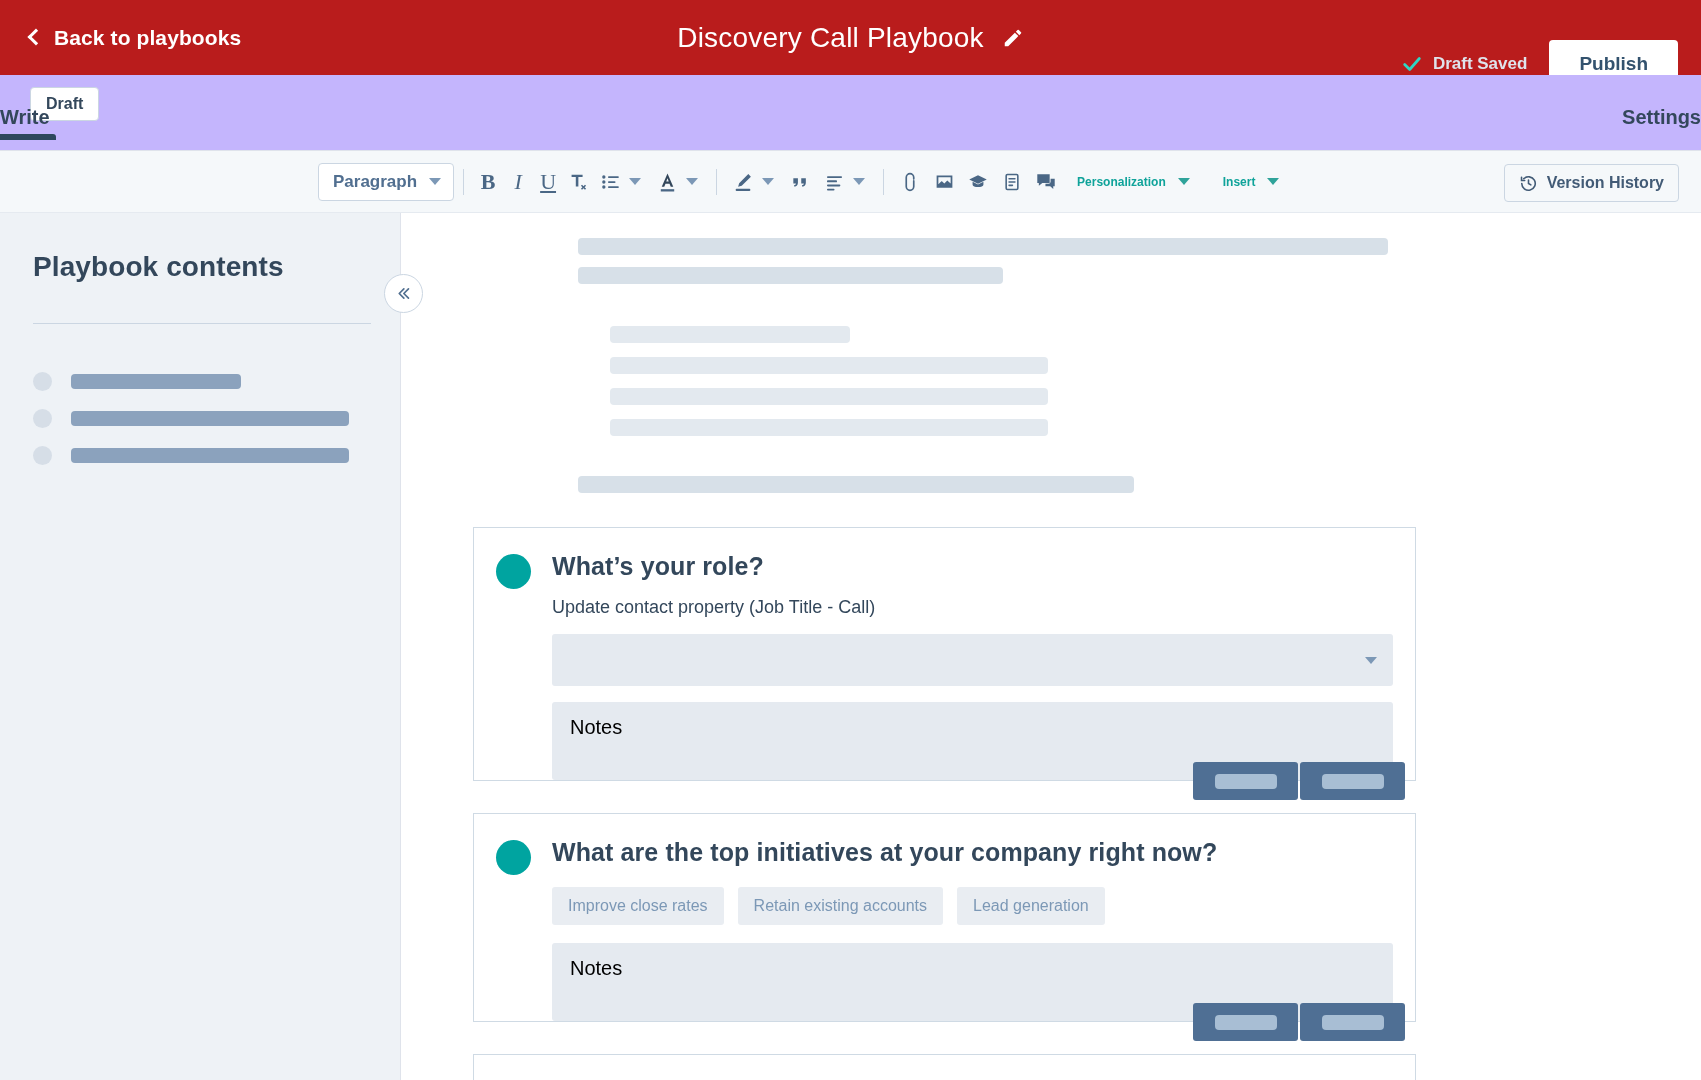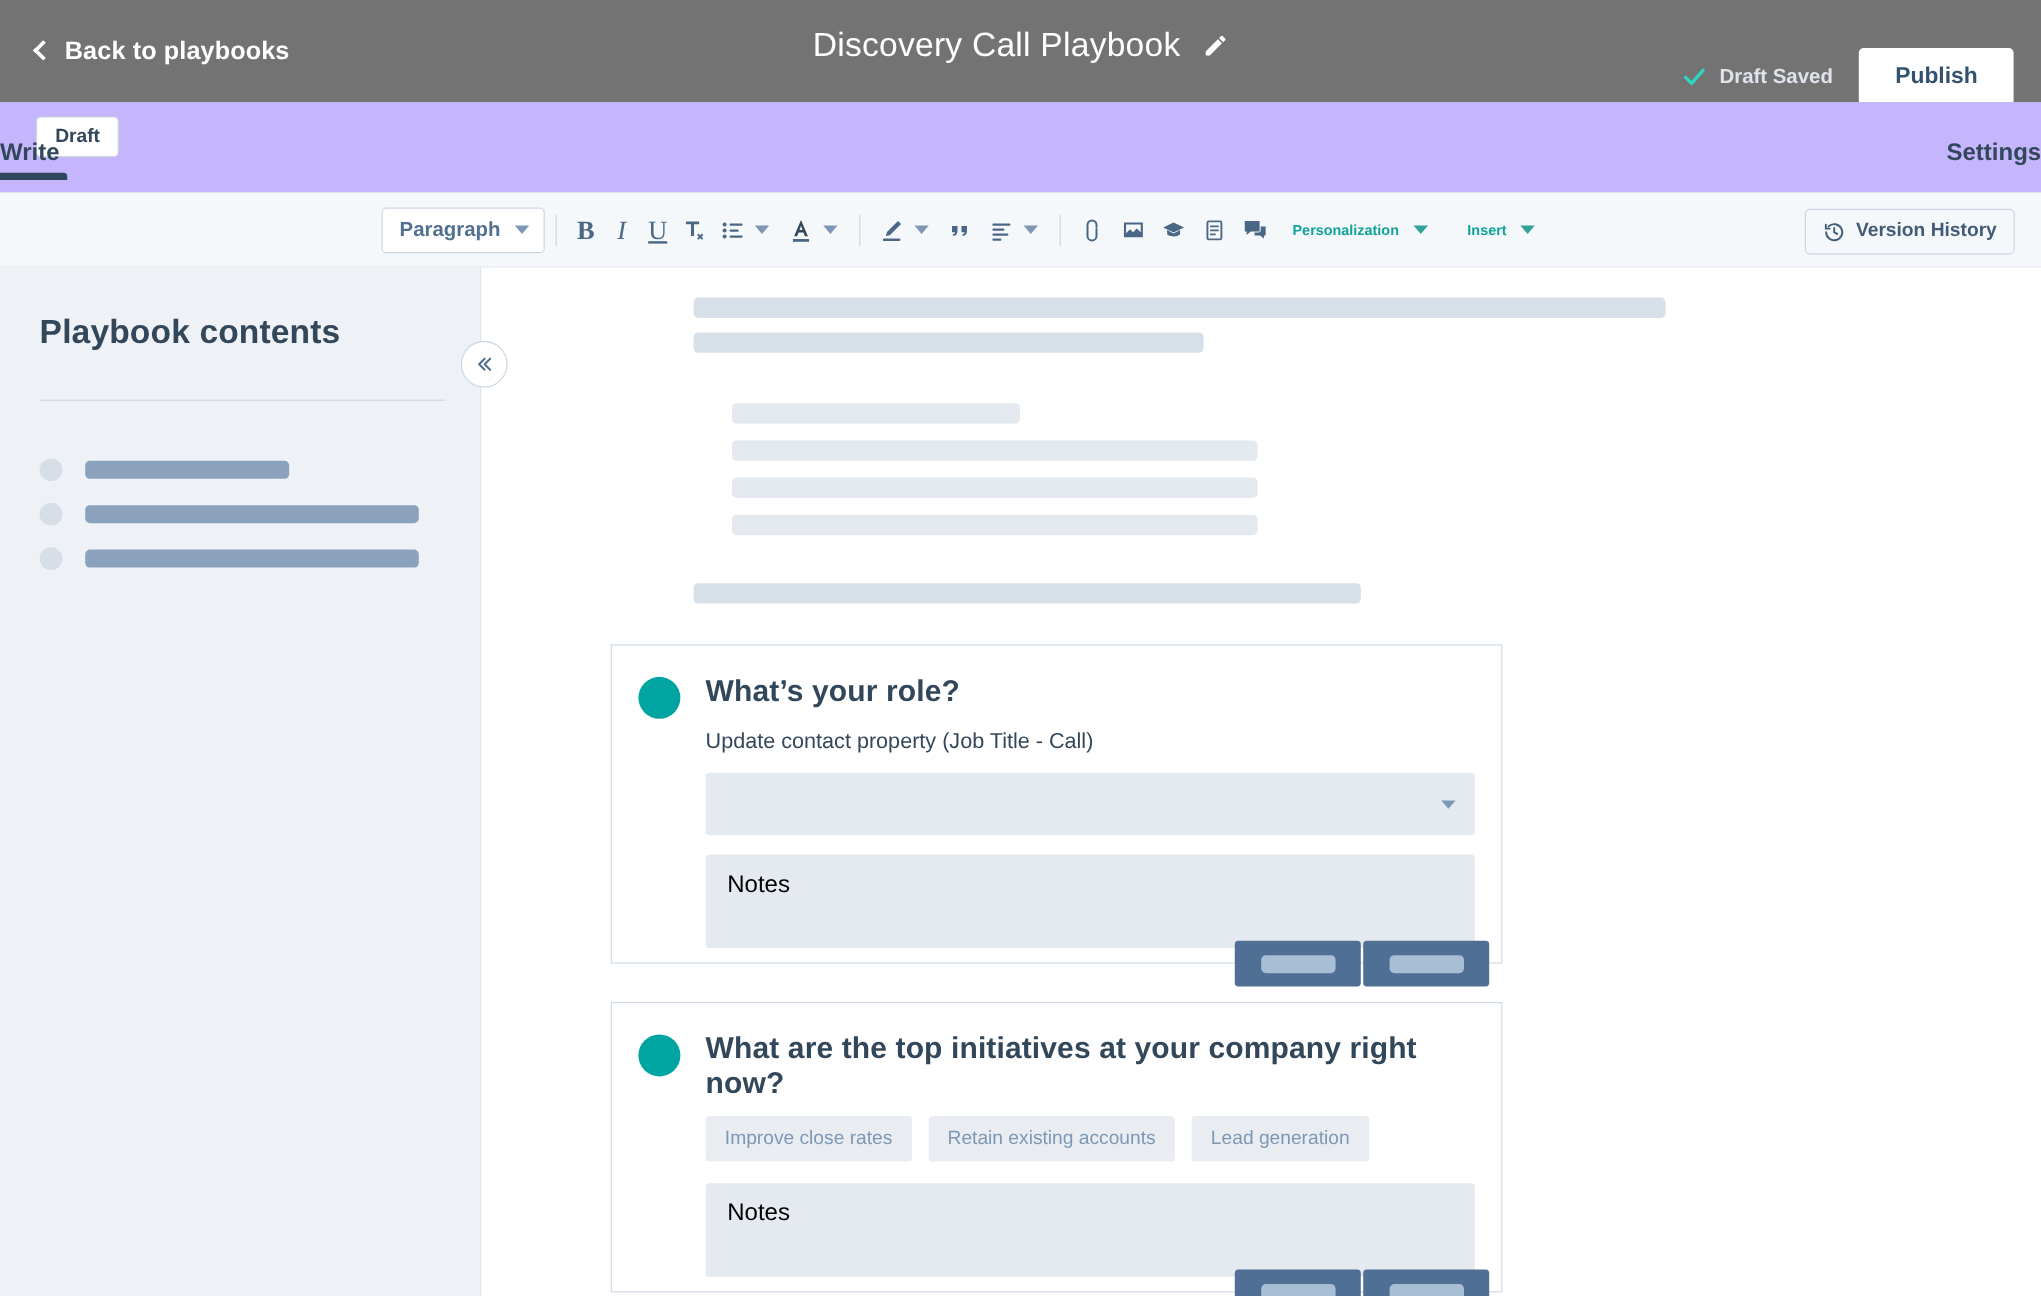--- a/index.html
+++ b/index.html
@@ -5,22 +5,22 @@
   * { box-sizing: border-box; margin: 0; padding: 0; }
   html, body {
     width: 1701px; height: 1080px;
     font-family: "Liberation Sans", sans-serif;
     background: #ffffff; overflow: hidden;
   }
 
   
   .topbar {
     position: relative;
-    height: 85px;
-    background: #737373;
+    height: 75px;
+    background: #b91c1c;
     display: flex; align-items: center;
     padding: 0 0 0 30px;
   }
   .back-link {
     display: flex; align-items: center; gap: 12px;
     color: #ffffff; font-size: 21px; font-weight: 700;
     letter-spacing: .1px; cursor: pointer;
   }
   .chev-left {
     display:inline-block; width: 12px; height: 12px;
@@ -151,23 +151,23 @@
   .doc-area {
     flex: 1; background: #ffffff; border-left: 1px solid #dfe3eb;
     overflow: hidden; position: relative;
   }
   .doc-inner { padding: 25px 0 0 0; }
   .skel { background: #d7e0e8; border-radius: 4px; }
   .skel-light { background: #e3e9ef; border-radius: 4px; }
   .sk-row { margin-left: 177px; }
 
   .q-card {
-    margin: 0 0 0 108px; width: 743px;
+    margin: 0 0 0 72px; width: 943px;
     border: 1px solid #cfdae4; background: #ffffff;
-    padding: 24px 0 12px 0; position: relative;
+    padding: 24px 0 0 0; position: relative;
   }
   .q-head { display: flex; align-items: flex-start; gap: 21px; padding-left: 22px; }
   .q-dot {
     width: 35px; height: 35px; border-radius: 50%;
     background: #00a4a0; flex: none; margin-top: 2px;
   }
   .q-title { font-size: 25px; font-weight: 700; color: #33475b; letter-spacing: .1px; }
   .q-sub { font-size: 18px; color: #33475b; margin: 8px 0 0 78px; }
   .q-select {
     margin: 16px 22px 0 78px; height: 52px; background: #e5eaf0;

